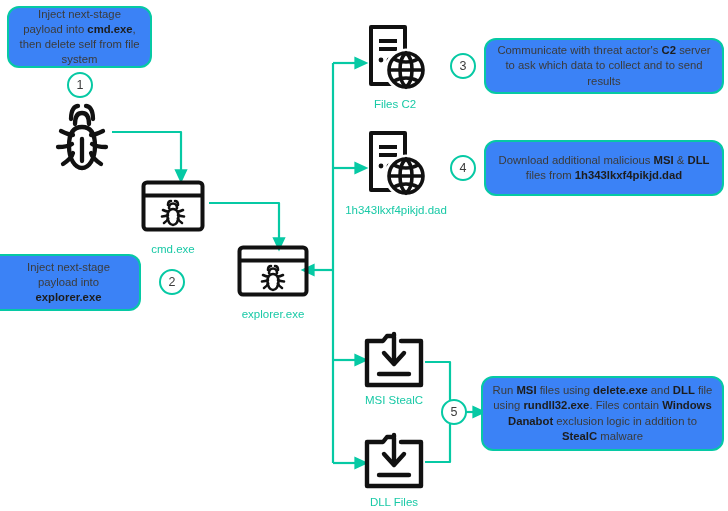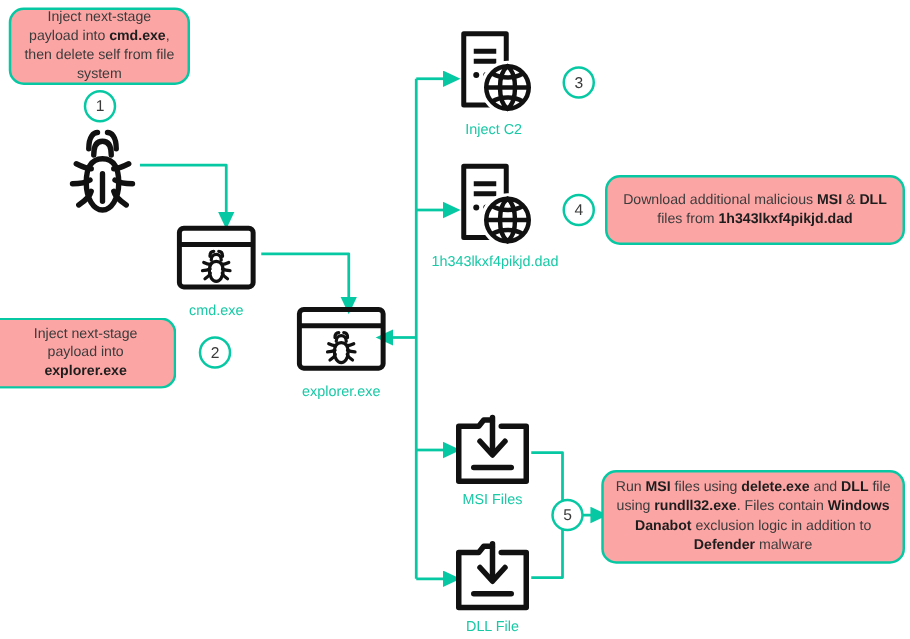--- a/index.html
+++ b/index.html
@@ -14,21 +14,21 @@
 
   
   #wires{position:absolute;left:0;top:0;width:728px;height:511px;pointer-events:none;}
 
   
   .callout{
     position:absolute;
     box-sizing:border-box;
     border:2.2px solid #06c9a4;
     border-radius:12px;
-    background:#fca5a5;
+    background:#3b82f6;
     color:#3b3b3b;
     font-size:11.3px;
     line-height:15.2px;
     text-align:center;
     display:flex;
     align-items:center;
     justify-content:center;
     padding:4px 9px;
   }
   .callout b{color:#1d1d1d;font-weight:bold;}
@@ -196,24 +196,29 @@
       <circle cx="43" cy="46" r="19" fill="#fff" stroke="#fff" stroke-width="5"></circle>
       <g fill="none" stroke="#111" stroke-width="3.6">
         <circle cx="43" cy="46" r="17"></circle>
         <path d="M26,46 L60,46"></path>
         <path d="M43,29 C51,35 51,57 43,63 C35,57 35,35 43,29 Z"></path>
         <path d="M31,35 C38,39 48,39 55,35"></path>
         <path d="M31,57 C38,53 48,53 55,57"></path>
       </g>
     </svg>
   </div>
-  <div class="nlabel" style="left:345px;top:98px;width:100px;">Inject C2</div>
+  <div class="nlabel" style="left:345px;top:98px;width:100px;">Files C2</div>
 
   <div class="badge" style="left:450px;top:53px;">
     <span>3</span>
+  </div>
+  <div class="callout" style="left:484px;top:38px;width:240px;height:56px;">
+    <span>
+      Communicate with threat actor's <b>C2</b> server to ask which data to collect and to send results
+    </span>
   </div>
 
   <div class="icon" style="left:363px;top:130px;">
     <svg width="66" height="68" viewBox="0 0 66 68">
       <g fill="none" stroke="#111" stroke-width="4" stroke-linejoin="round">
         <path d="M8,3 L42,3 L42,60 L8,60 Z"></path>
         <path d="M16,17 L34,17"></path>
         <path d="M16,25 L34,25"></path>
       </g>
       <circle cx="18" cy="36" r="2.4" fill="#111"></circle>
@@ -242,36 +247,36 @@
   <div class="icon" style="left:363px;top:331px;">
     <svg width="62" height="58" viewBox="0 0 62 58">
       <g fill="none" stroke="#111" stroke-width="4.4" stroke-linejoin="round" stroke-linecap="round">
         <path d="M31,3 L31,5 L24,5 L20,10 L4,10 L4,54 L58,54 L58,10 L38,10"></path>
         <path d="M31,6 L31,31"></path>
         <path d="M21,22 L31,33 L41,22"></path>
         <path d="M16,43 L46,43"></path>
       </g>
     </svg>
   </div>
-  <div class="nlabel" style="left:344px;top:394px;width:100px;">MSI Files</div>
+  <div class="nlabel" style="left:344px;top:394px;width:100px;">MSI StealC</div>
 
   <div class="icon" style="left:363px;top:432px;">
     <svg width="62" height="58" viewBox="0 0 62 58">
       <g fill="none" stroke="#111" stroke-width="4.4" stroke-linejoin="round" stroke-linecap="round">
         <path d="M31,3 L31,5 L24,5 L20,10 L4,10 L4,54 L58,54 L58,10 L38,10"></path>
         <path d="M31,6 L31,31"></path>
         <path d="M21,22 L31,33 L41,22"></path>
         <path d="M16,43 L46,43"></path>
       </g>
     </svg>
   </div>
-  <div class="nlabel" style="left:344px;top:496px;width:100px;">DLL File</div>
+  <div class="nlabel" style="left:344px;top:496px;width:100px;">DLL Files</div>
 
   <div class="badge" style="left:441px;top:399px;">
     <span>5</span>
   </div>
   <div class="callout" style="left:481px;top:376px;width:243px;height:75px;">
     <span>
-      Run <b>MSI</b> files using <b>delete.exe</b> and <b>DLL</b> file using <b>rundll32.exe</b>. Files contain <b>Windows Danabot</b> exclusion logic in addition to <b>Defender</b> malware
+      Run <b>MSI</b> files using <b>delete.exe</b> and <b>DLL</b> file using <b>rundll32.exe</b>. Files contain <b>Windows Danabot</b> exclusion logic in addition to <b>StealC</b> malware
     </span>
   </div>
 
 </div>
 
 </body></html>

